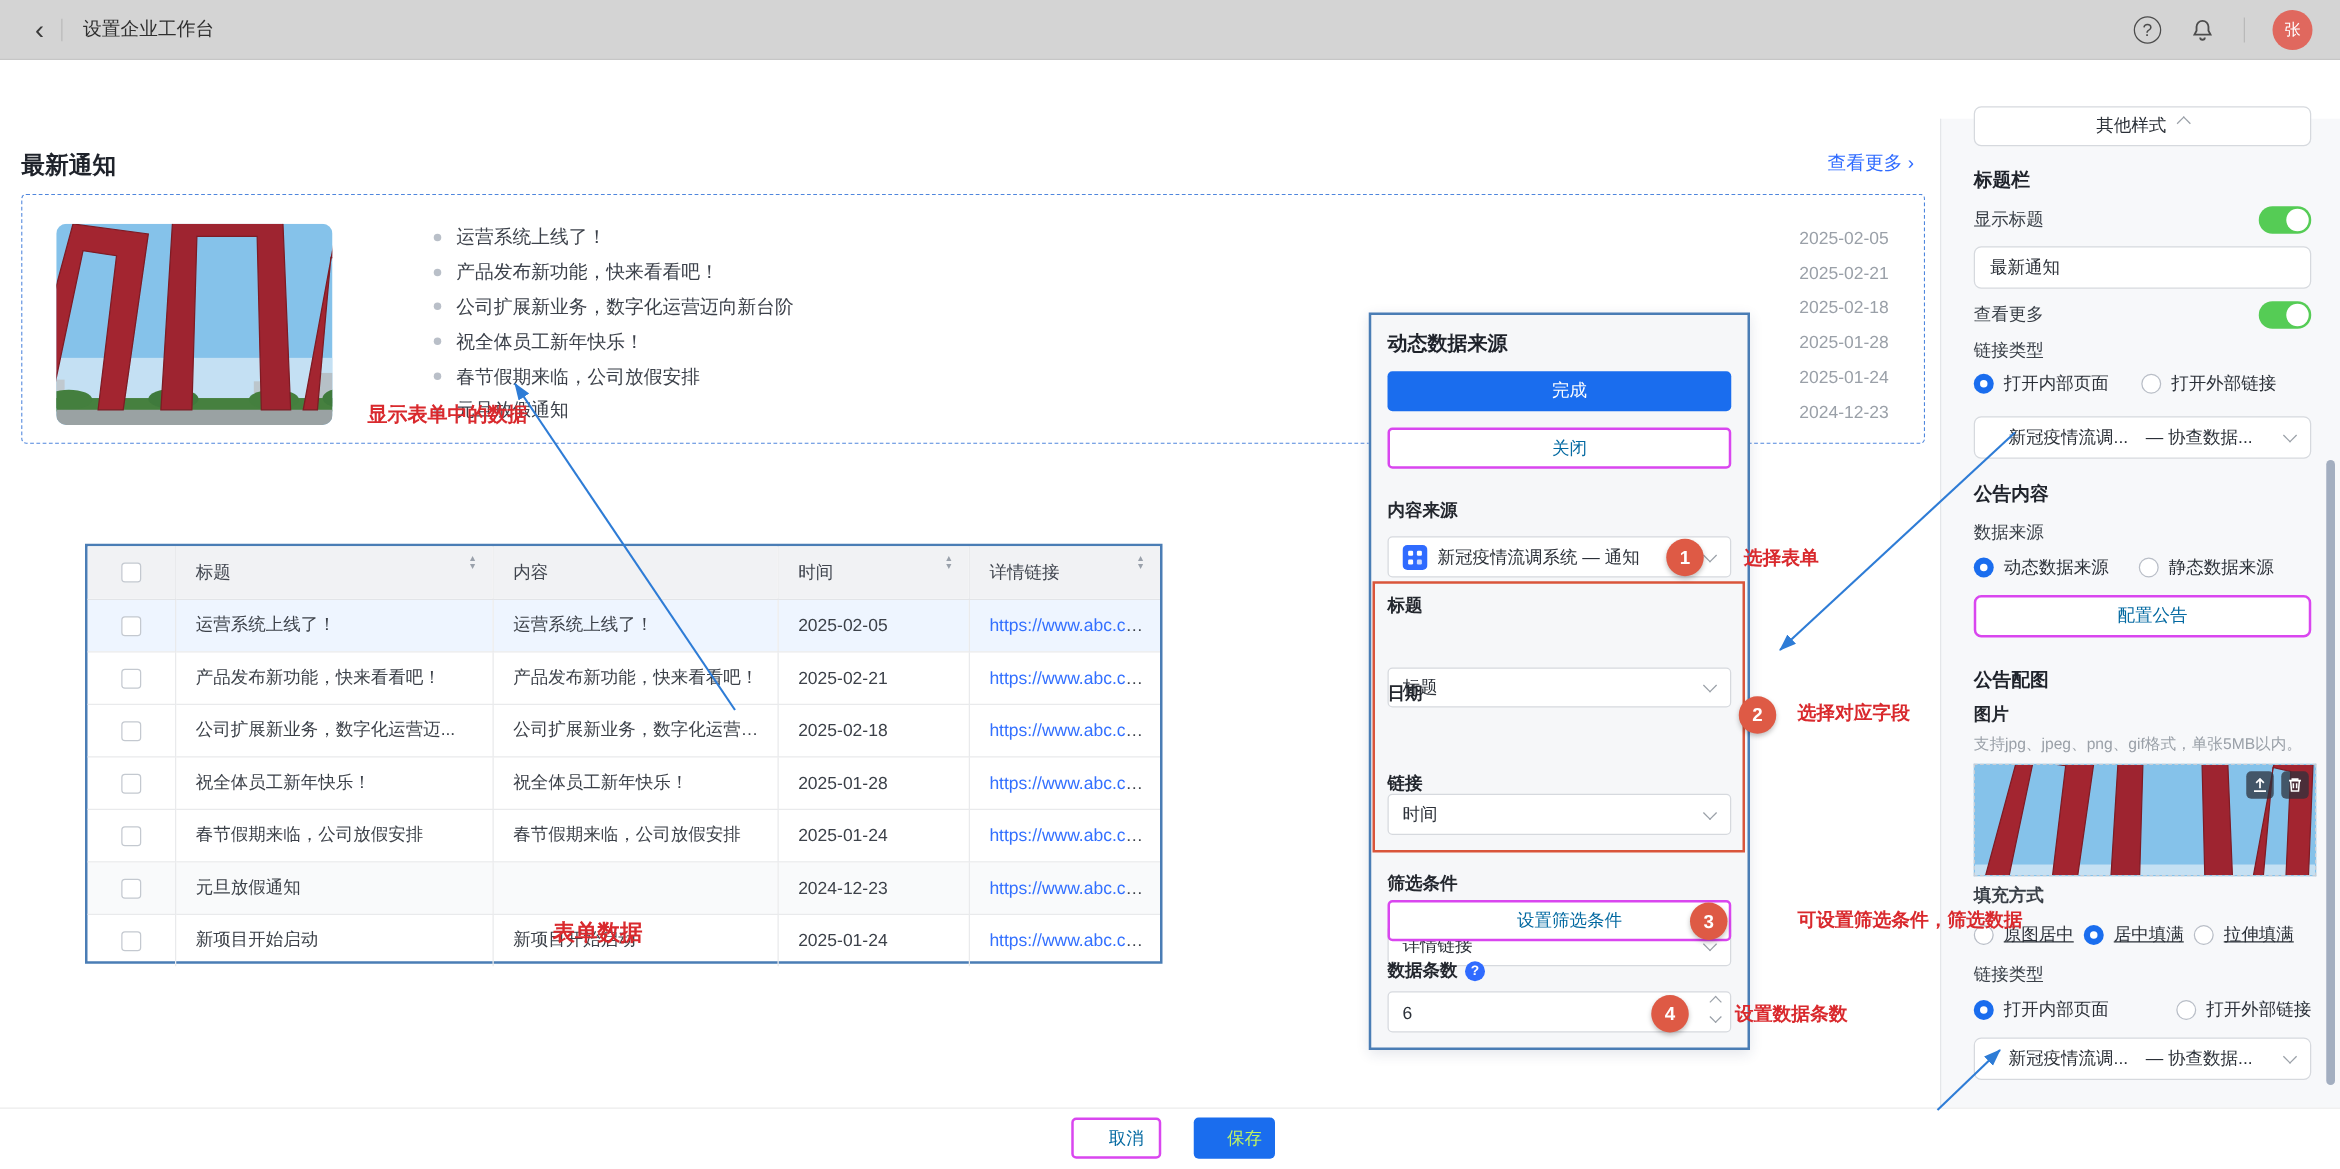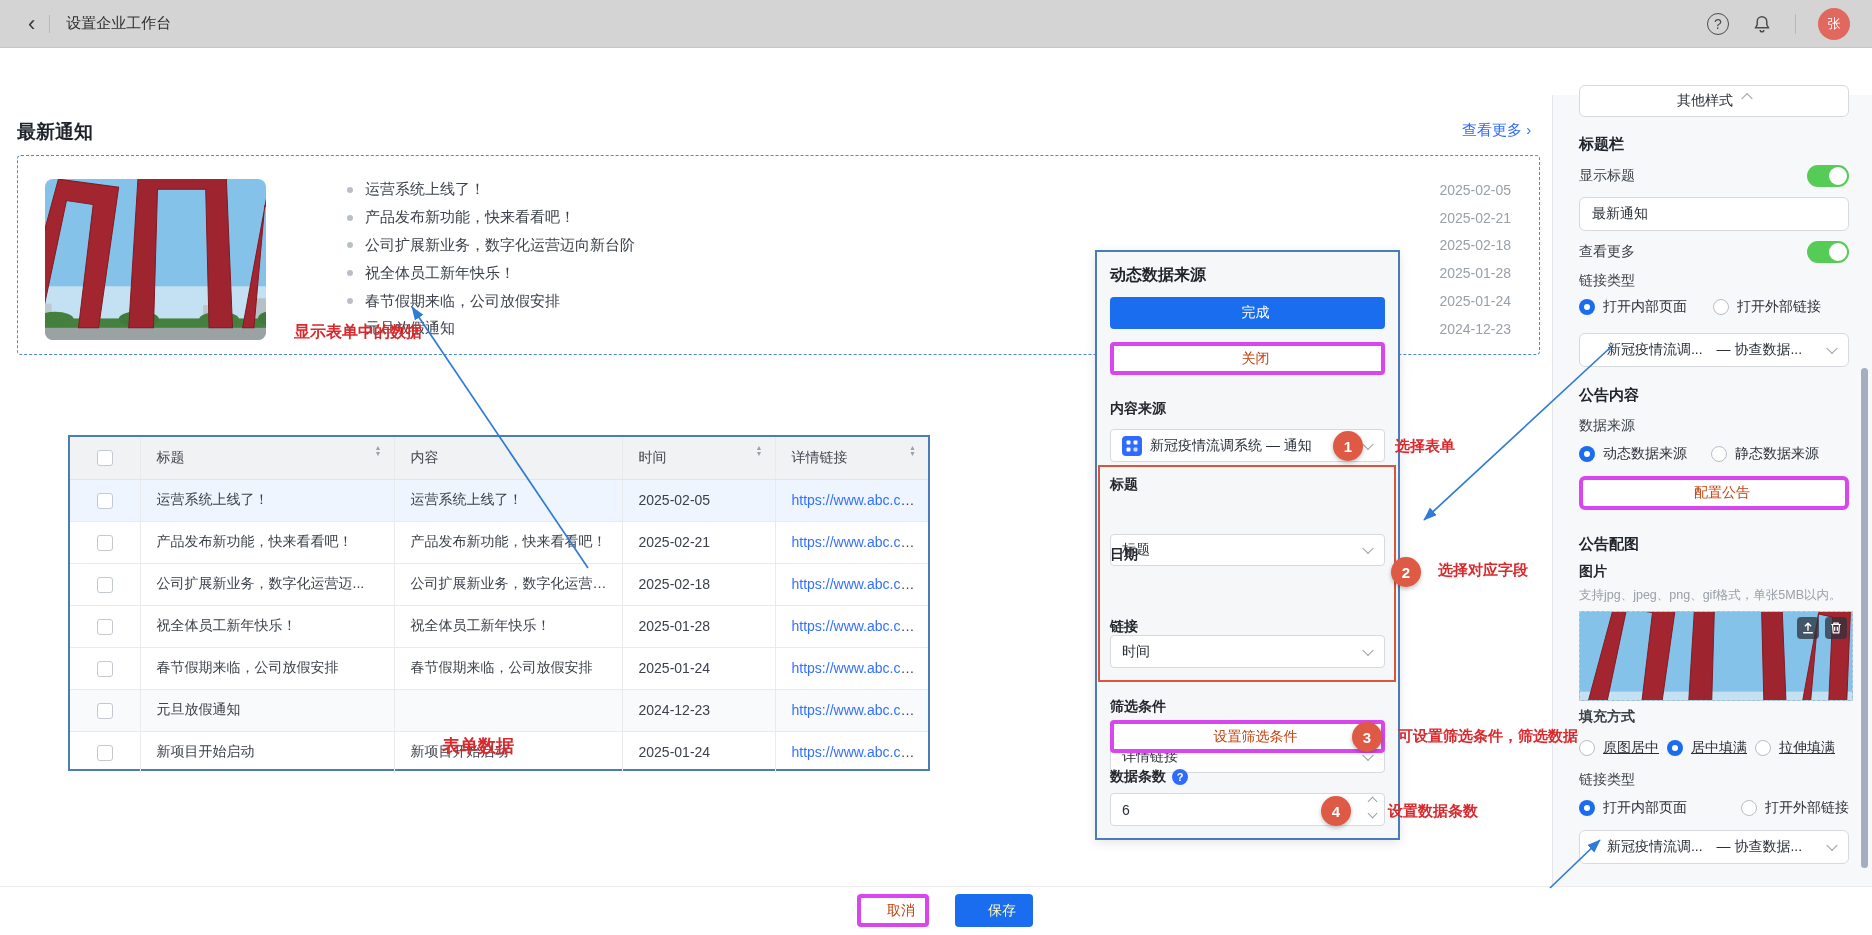--- a/index.html
+++ b/index.html
@@ -48,21 +48,21 @@
   .cb { display:inline-block; width:16px; height:16px; border:1px solid #c4c9d0; border-radius:3px; background:#fff; vertical-align:middle; cursor:pointer; }
   .sort { position:absolute; right:12px; top:8px; display:flex; flex-direction:column; line-height:6px; font-size:7px; color:#9aa1ab; cursor:pointer; }
   a.lnk { color:#3370ff; text-decoration:none; cursor:pointer; }
 
   
   .panel { position:absolute; left:1095px; top:250px; width:305px; height:590px; background:#f6f7f9; border:2px solid #4a7db5; box-shadow:0 3px 10px rgba(30,50,90,.12); z-index:5; }
   .p-abs { position:absolute; left:13px; width:275px; }
   .p-title { top:13px; font-size:16px; font-weight:700; color:#1f232b; }
   .btn { display:flex; align-items:center; justify-content:center; border-radius:4px; font-size:14px; cursor:pointer;padding-left:16px; }
   .btn-done { top:45px; height:32px; background:#1a6dee; color:#fff; }
-  .btn-ghost { background:#fff; border:4px solid #d946ef; color:#c2410c; }
+  .btn-ghost { background:#fff; border:2px solid #d946ef; color:#0369a1; }
   .btn-close { top:90px; height:33px; }
   .p-label { font-size:14px; font-weight:600; color:#23272e; }
   .lb-source { top:148px; }
   .select { background:#fff; border:1px solid #d6d9de; border-radius:4px; display:flex; align-items:center; padding:0 30px 0 11px; position:relative; cursor:pointer; font-size:14px; color:#2b3038; }
   .sel-source { top:177px; height:33px; }
   .chev { position:absolute; right:12px; top:50%; width:8px; height:8px; border-right:1.5px solid #9aa0a8; border-bottom:1.5px solid #9aa0a8; transform:translateY(-70%) rotate(45deg); }
   .chev.up { transform:translateY(-30%) rotate(-135deg); }
   .appic { width:20px; height:20px; margin-right:8px; flex:none; }
   .redbox { position:absolute; left:1px; top:213px; width:298px; height:217px; border:2px solid #d9553b; }
   .lb-f1 { top:224px; } .sel-f1 { top:249px; height:32px; }
@@ -105,28 +105,28 @@
   .pic-hint { top:492px; font-size:12.5px; color:#9aa0a8; white-space:nowrap; }
   .btn-config { top:381px; height:34px; border-radius:6px; }
   .thumb { top:516px; height:90px; width:274px; border:1px dashed #c9ced6; position:absolute; overflow:hidden; background:#85c2ea; }
   .thumb-acts { position:absolute; right:5px; top:5px; display:flex; gap:6px; }
   .ticon { width:22px; height:22px; border-radius:4px; background:rgba(45,50,60,.75); display:flex; align-items:center; justify-content:center; cursor:pointer; }
   .scroll-thumb { position:absolute; left:1861px; top:368px; width:7px; height:500px; border-radius:4px; background:#a3aec0; z-index:9; cursor:pointer; }
 
   
   .footer { position:absolute; left:0; top:886px; width:1872px; height:49px; background:#fff; border-top:1px solid #ebebeb; z-index:3; }
   .btn-cancel { position:absolute; left:857px; top:7px; width:72px; height:33px; }
-  .btn-save { position:absolute; left:955px; top:7px; width:78px; height:33px; background:#1a6dee; color:#fef9c3; }
+  .btn-save { position:absolute; left:955px; top:7px; width:65px; height:33px; background:#1a6dee; color:#bef264; }
 
   
   .ann { position:absolute; color:#d9292d; font-weight:700; z-index:7; white-space:nowrap; }
   .ann-show { left:294px; top:322px; font-size:16px; }
   .ann-form { left:442px; top:734px; font-size:18px; }
   .ann-step { font-size:15px; }
-  .a1 { left:1395px; top:437px; } .a2 { left:1438px; top:561px; } .a3 { left:1398px; top:727px; } .a4 { left:1388px; top:802px; }
+  .a1 { left:1395px; top:437px; } .a2 { left:1438px; top:561px; } .a3 { left:1398px; top:727px;padding-left:40px; } .a4 { left:1388px; top:802px; }
   .badge { position:absolute; width:30px; height:30px; border-radius:50%; background:#de5a45; color:#fff; font-size:15px; font-weight:700; display:flex; align-items:center; justify-content:center; z-index:7; box-shadow:0 2px 4px rgba(0,0,0,.25); }
   .b1 { left:1333px; top:431px; } .b2 { left:1391px; top:557px; } .b3 { left:1352px; top:722px; } .b4 { left:1321px; top:796px; }
   .arrows { position:absolute; left:0; top:0; z-index:6; pointer-events:none; }
 </style>
 </head>
 <body>
 
 <div class="stage">
 
   <header class="topbar">

